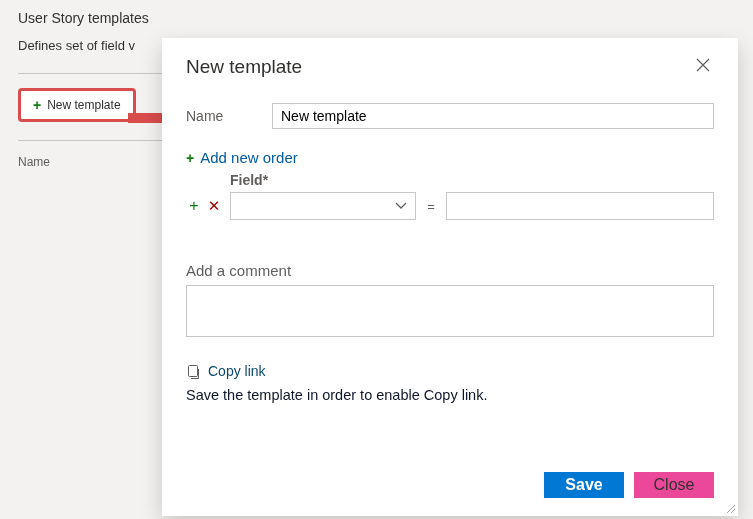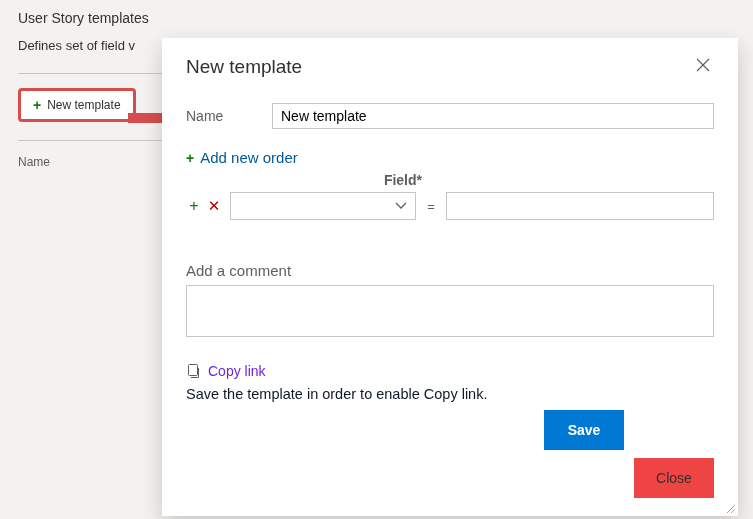--- a/index.html
+++ b/index.html
@@ -127,21 +127,20 @@
   .field-headers {
     display: flex;
     align-items: center;
     margin-left: 44px;
     gap: 0;
   }
   .field-header {
     font-size: 14px;
     font-weight: 600;
     color: #605e5c;
-    text-align: right;
   }
   .fh-field { width: 192px; }
   .fh-eq { width: 26px; }
   .fh-value { flex: 1; }
   .field-entry {
     display: flex;
     align-items: center;
     margin-top: 4px;
     gap: 4px;
   }
@@ -180,47 +179,47 @@
     height: 52px;
     border: 1px solid #c8c6c4;
     resize: none;
     padding: 6px;
     font-family: inherit;
     font-size: 14px;
   }
   .copy-link-section { margin-top: 22px; }
   .copy-link-row {
     display: inline-flex;
-    align-items: center;
+    align-items: flex-end;
     gap: 8px;
-    color: #6d28d9;
+    color: #0c4a6e;
     font-size: 14px;
   }
   .copy-hint {
     font-size: 14.5px;
     color: #0f172a;
     margin-top: 4px;
   }
   .dialog-footer {
     margin-top: auto;
     display: flex;
     justify-content: flex-end;
     gap: 10px;
   }
   .btn {
     min-width: 80px;
-    height: 40px;
+    height: 26px;
     border: none;
-    font-size: 14px;
+    font-size: 16px;
     font-family: inherit;
     cursor: pointer;
     padding: 0 16px;
   }
   .btn-primary { background: #0078d4; color: #fff; font-weight: 600; }
-  .btn-secondary { background: #ef4444; color: #323130; margin-top: 48px; }
+  .btn-secondary { background: #ec4899; color: #323130; }
   .resize-handle {
     position: absolute;
     right: 2px;
     bottom: 2px;
     color: #a19f9d;
   }
 </style>
 </head>
 <body>
 

